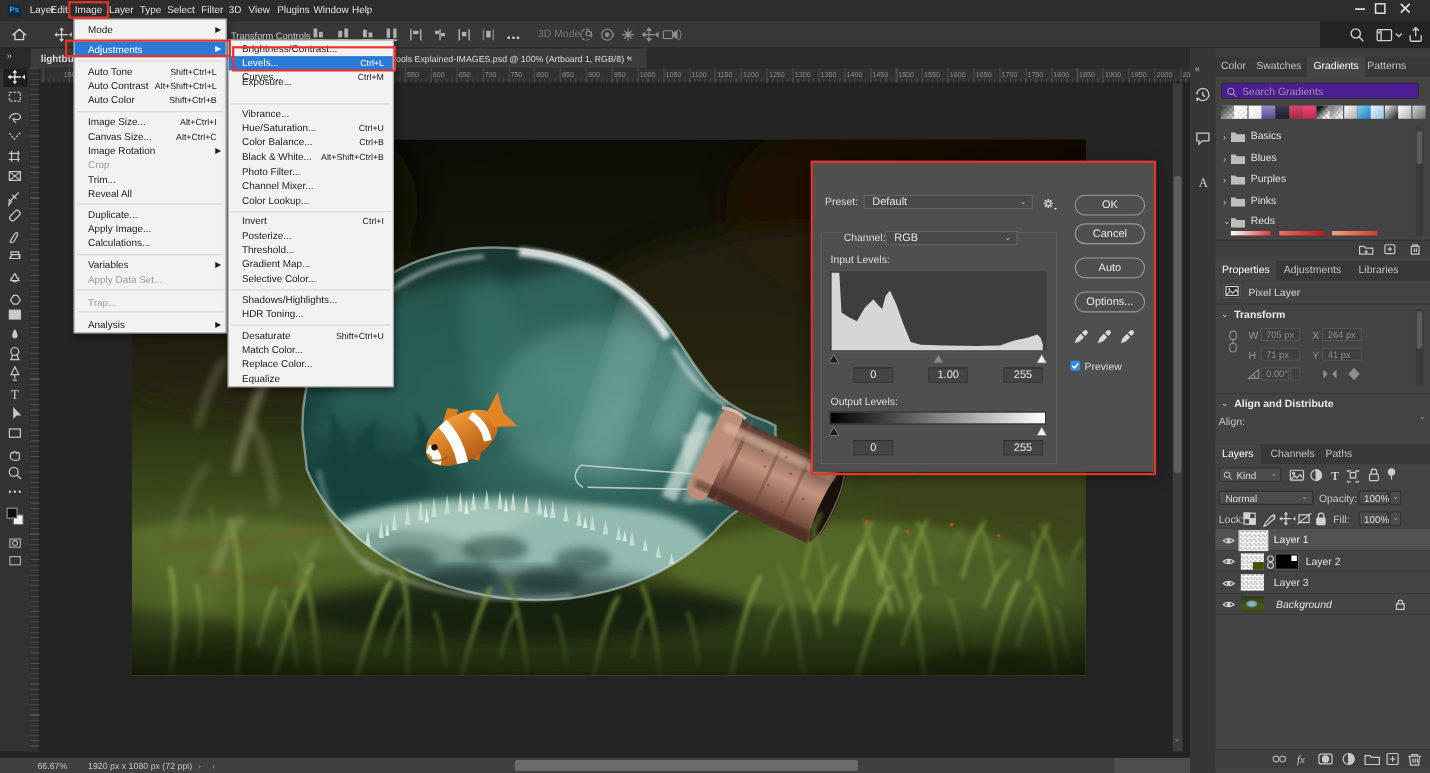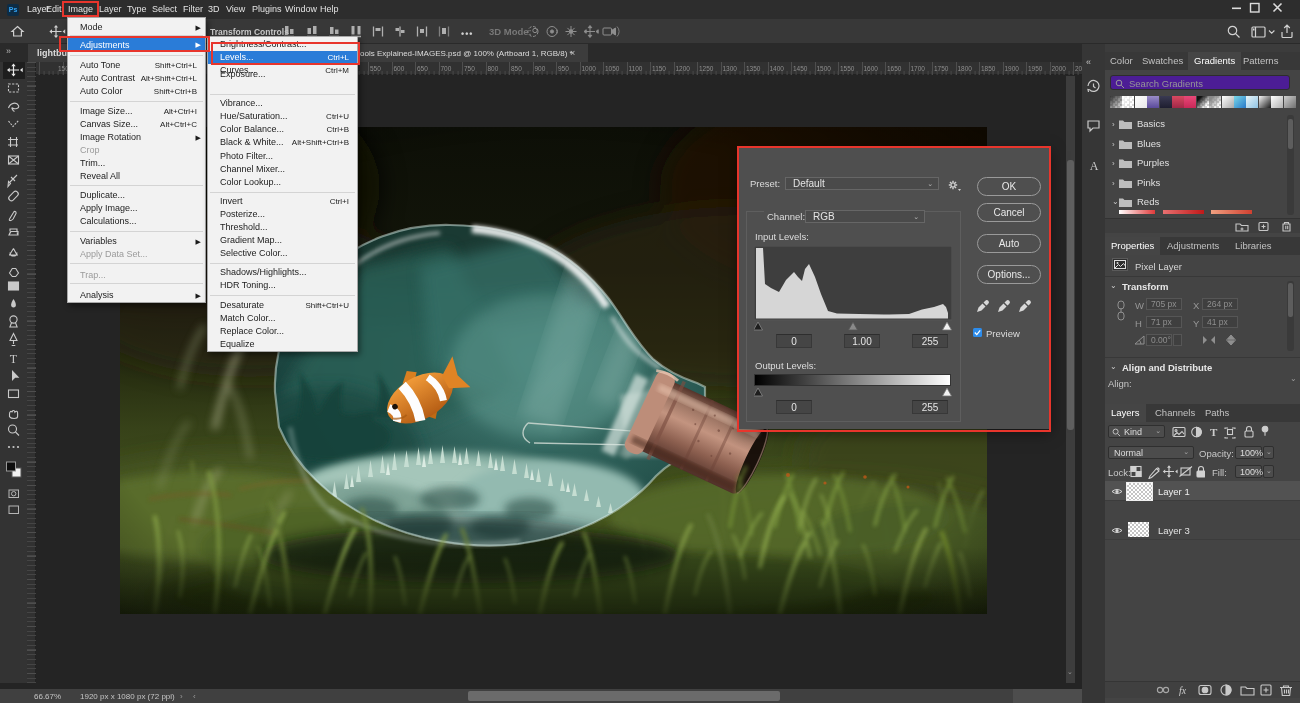--- a/index.html
+++ b/index.html
@@ -3,21 +3,21 @@
 <meta charset="utf-8">
 <style>
 * { margin:0; padding:0; box-sizing:border-box; }
 html,body { width:1300px; height:703px; overflow:hidden; background:#242424; }
 body { font-family:"Liberation Sans", sans-serif; }
 #app { position:relative; width:1300px; height:703px; background:#242424; overflow:hidden; }
 .abs { position:absolute; }
 
 #menubar { left:0; top:0; width:1300px; height:19px; background:#2d2d2d; }
 .mitem { position:absolute; top:0; height:19px; line-height:19px; color:#e2e2e2; font-size:9px; }
-#optbar { left:0; top:19px; width:1300px; height:25px; background:#383838; border-bottom:1px solid #2a2a2a;font-weight:bold; }
+#optbar { left:0; top:19px; width:1200px; height:25px; background:#383838; border-bottom:1px solid #2a2a2a; }
 #tabbar { left:0; top:44px; width:1082px; height:18px; background:#2a2a2a; }
 #doctab { position:absolute; left:28px; top:44px; width:560px; height:18px; background:#3c3c3c; color:#dcdcdc; font-size:9px; line-height:18px; }
 
 #hruler { left:27px; top:62px; width:1055px; height:13px; background:#313131; border-bottom:1px solid #222; }
 #vruler { left:27px; top:62px; width:9px; height:621px; background:#313131; border-right:1px solid #222; }
 .rnum { position:absolute; color:#8e8e8e; font-size:6.5px; top:2.5px; }
 
 #toolbar { left:0; top:62px; width:27px; height:621px; background:#333333; }
 
 #canvas { left:36px; top:76px; width:1046px; height:607px; background:#242424; overflow:hidden; }
@@ -816,27 +816,61 @@
       </div>
     <div id="layerrows" style="position:absolute;left:23px;top:437px;width:195px;height:79px;">
         <div style="position: absolute; left: 0px; top: 0px; width: 195px; height: 19.5px; background: rgb(82, 82, 82); border-bottom: 1px solid rgb(60, 60, 60);">
           <div style="position: absolute; left: 6px; top: 5.5px; width: 12px; height: 9px;"><svg width="12" height="9">
               <path d="M1 4.5 Q6 0.5 11 4.5 Q6 8.5 1 4.5 Z" fill="none" stroke="#d8d8d8" stroke-width="1"></path>
               <circle cx="6" cy="4.5" r="1.6" fill="#d8d8d8"></circle>
             </svg></div>
           <div style="position: absolute; left: 22px; top: 1.5px; width: 25px; height: 17px; background: repeating-conic-gradient(rgb(196, 196, 196) 0deg, rgb(196, 196, 196) 25%, rgb(255, 255, 255) 0deg, rgb(255, 255, 255) 50%) 0px 0px / 4px 4px; outline: rgb(240, 240, 240) solid 1px;"></div>
           <div style="position: absolute; left: 53px; top: 5px; color: rgb(240, 240, 240);">Layer 1</div>
         </div>
+        <div style="position: absolute; left: 0px; top: 19.5px; width: 195px; height: 19.5px; border-bottom: 1px solid rgb(60, 60, 60);">
+          <div style="position: absolute; left: 6px; top: 5.5px; width: 12px; height: 9px;"><svg width="12" height="9">
+              <path d="M1 4.5 Q6 0.5 11 4.5 Q6 8.5 1 4.5 Z" fill="none" stroke="#d8d8d8" stroke-width="1"></path>
+              <circle cx="6" cy="4.5" r="1.6" fill="#d8d8d8"></circle>
+            </svg></div>
+          <div style="position: absolute; left: 23px; top: 2px; width: 21px; height: 15px; background: repeating-conic-gradient(rgb(196, 196, 196) 0deg, rgb(196, 196, 196) 25%, rgb(255, 255, 255) 0deg, rgb(255, 255, 255) 50%) 0px 0px / 4px 4px;">
+            <div style="position: absolute; right: 0px; bottom: 0px; width: 10px; height: 7px; background: rgb(63, 80, 16);"></div>
+          </div>
+          <div style="position: absolute; left: 54px; top: 2px; width: 22px; height: 15px; background: rgb(0, 0, 0); border: 1px solid rgb(102, 102, 102);"></div>
+          <div style="position: absolute; left: 69px; top: 4px; width: 5px; height: 5px; background: rgb(255, 255, 255);"></div>
+          <div style="position: absolute; left: 46px; top: 3px; width: 8px; height: 14px;"><svg width="8" height="14">
+              <g fill="none" stroke="#cdcdcd">
+                <circle cx="4" cy="4" r="2.6"></circle>
+                <circle cx="4" cy="10" r="2.6"></circle>
+              </g>
+            </svg></div>
+          <div style="position: absolute; left: 82px; top: 5px; color: rgb(226, 226, 226);">Layer 2</div>
+        </div>
         <div style="position: absolute; left: 0px; top: 39px; width: 217px; height: 19.5px; border-bottom: 1px solid rgb(60, 60, 60);">
           <div style="position: absolute; left: 6px; top: 5.5px; width: 12px; height: 9px;"><svg width="12" height="9">
               <path d="M1 4.5 Q6 0.5 11 4.5 Q6 8.5 1 4.5 Z" fill="none" stroke="#d8d8d8" stroke-width="1"></path>
               <circle cx="6" cy="4.5" r="1.6" fill="#d8d8d8"></circle>
             </svg></div>
           <div style="position: absolute; left: 23px; top: 2px; width: 21px; height: 15px; background: repeating-conic-gradient(rgb(196, 196, 196) 0deg, rgb(196, 196, 196) 25%, rgb(255, 255, 255) 0deg, rgb(255, 255, 255) 50%) 0px 0px / 4px 4px;"></div>
           <div style="position: absolute; left: 53px; top: 5px; color: rgb(226, 226, 226);">Layer 3</div>
+        </div>
+        <div style="position: absolute; left: 0px; top: 58.5px; width: 195px; height: 19.5px; border-bottom: 1px solid rgb(60, 60, 60);">
+          <div style="position: absolute; left: 6px; top: 5.5px; width: 12px; height: 9px;"><svg width="12" height="9">
+              <path d="M1 4.5 Q6 0.5 11 4.5 Q6 8.5 1 4.5 Z" fill="none" stroke="#d8d8d8" stroke-width="1"></path>
+              <circle cx="6" cy="4.5" r="1.6" fill="#d8d8d8"></circle>
+            </svg></div>
+          <div style="position: absolute; left: 23px; top: 2px; width: 21px; height: 15px; background: linear-gradient(rgb(44, 58, 18), rgb(72, 88, 30) 60%, rgb(54, 69, 26));">
+            <div style="position: absolute; left: 5px; top: 4px; width: 10px; height: 6px; background: radial-gradient(rgb(158, 196, 216), rgb(74, 122, 138)); border-radius: 50%;"></div>
+          </div>
+          <div style="position: absolute; left: 55px; top: 5px; color: rgb(226, 226, 226); font-style: italic;">Background</div>
+          <div style="position: absolute; left: 163px; top: 4px; width: 10px; height: 11px;"><svg width="10" height="11">
+              <g fill="none" stroke="#cdcdcd" stroke-width="1.1">
+                <rect x="1.5" y="5" width="7" height="5"></rect>
+                <path d="M3 5 v-1.5 a2 2 0 0 1 4 0 V5"></path>
+              </g>
+            </svg></div>
         </div>
       </div>
     <div style="position:absolute;left:23px;top:637px;width:195px;height:17px;background:#404040;border-top:1px solid #353535;">
       <svg width="185" height="15" viewBox="0 0 185 15" style="position:absolute;left:48px;top:1px;">
         <g stroke="#c9c9c9" fill="none" stroke-width="1.1">
           <g opacity=".75">
               <circle cx="7" cy="7" r="2.6"></circle>
               <circle cx="13" cy="7" r="2.6"></circle>
             </g>
           <text x="26" y="11" font-size="10" font-style="italic" fill="#c9c9c9" stroke="none" font-family="Liberation Serif">fx</text>

